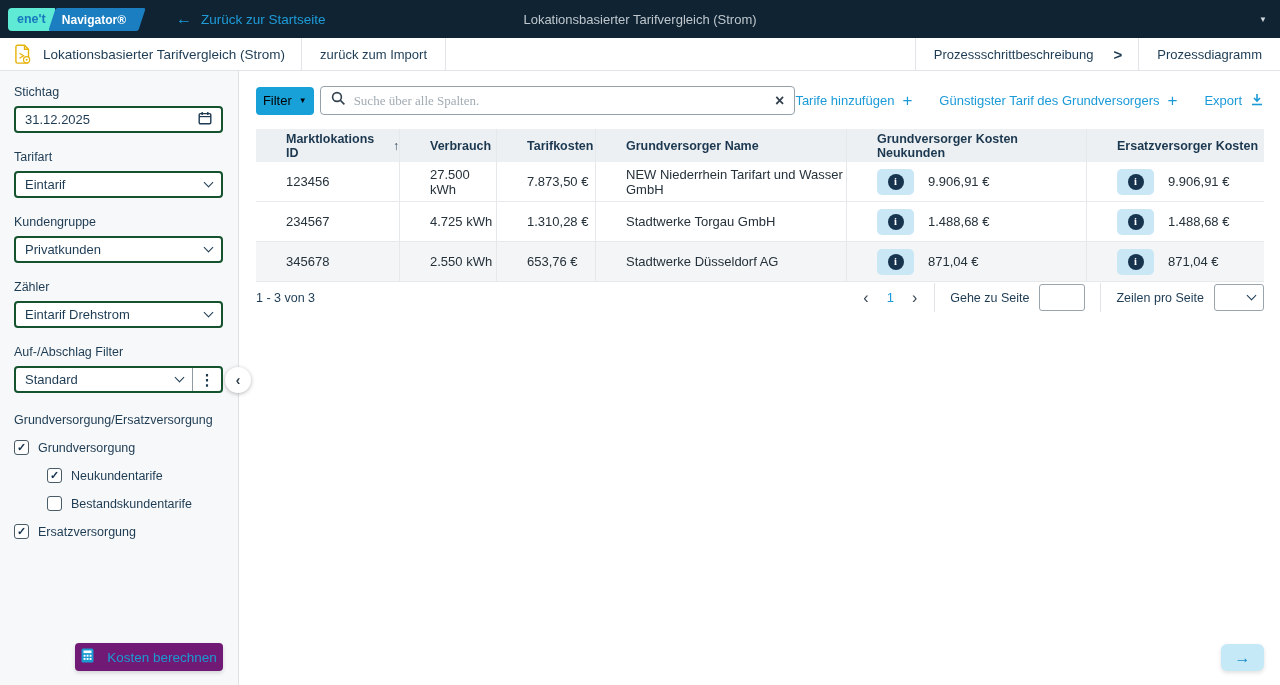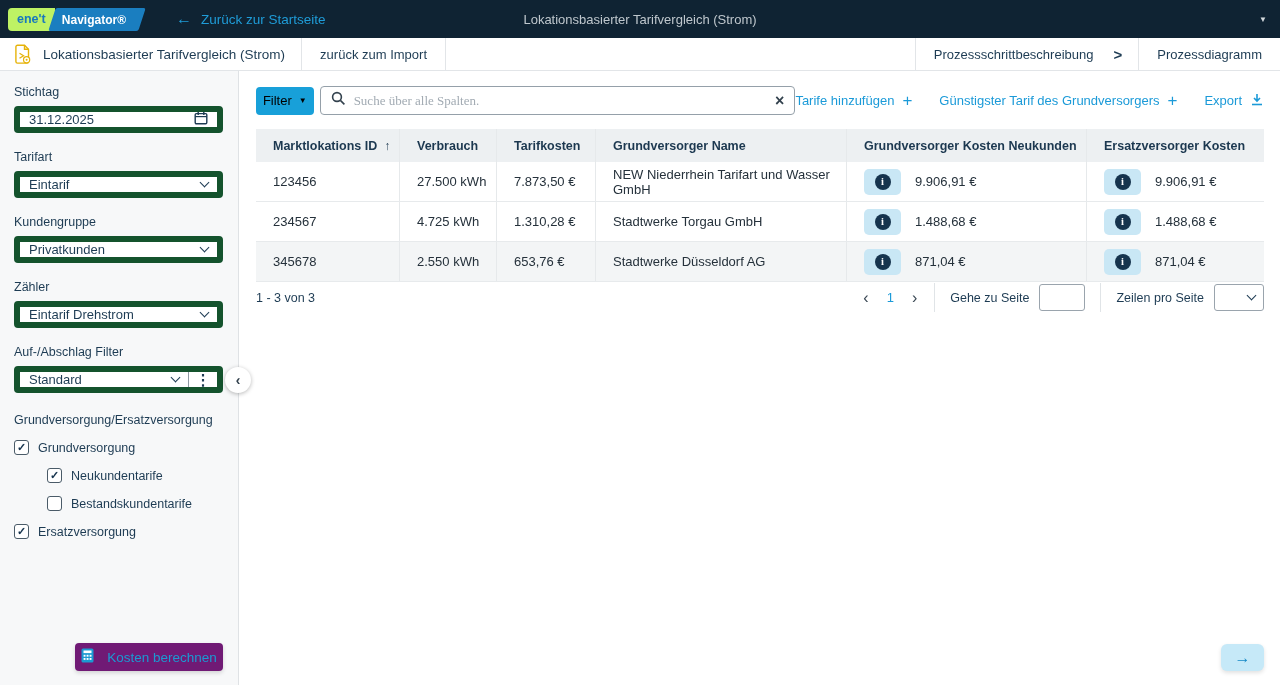--- a/index.html
+++ b/index.html
@@ -2,21 +2,21 @@
 <html><head>
 <meta charset="utf-8">
 <style>
   * { margin:0; padding:0; box-sizing:border-box; }
   body { width:1280px; height:685px; font-family:"Liberation Sans", sans-serif; background:#fff; overflow:hidden; }
   .app { width:1280px; height:685px; display:flex; flex-direction:column; }
 
   
   .topbar { height:38px; background:#0f2333; display:flex; align-items:center; position:relative; flex:0 0 auto; }
   .logo { display:flex; align-items:stretch; height:23px; margin-left:8px; }
-  .logo-left { background:#bef264; color:#1878be; font-weight:bold; font-size:12.5px; display:flex; align-items:center; padding:0 9px; border-radius:4px 0 0 4px; }
+  .logo-left { background:#5eead4; color:#1878be; font-weight:bold; font-size:12.5px; display:flex; align-items:center; padding:0 9px; border-radius:4px 0 0 4px; }
   .logo-right { background:#1a7ec0; color:#fff; font-weight:bold; font-size:12px; display:flex; align-items:center; padding:0 16px 0 10px; transform:skewX(-18deg); margin-left:-3px; border-radius:2px; }
   .logo-right span { transform:skewX(18deg); }
   .back-link { display:flex; align-items:center; gap:9px; color:#1f9cd8; font-size:13.5px; margin-left:34px; cursor:pointer; }
   .back-link .arr { font-size:16px; line-height:1; }
   .topbar-title { position:absolute; left:50%; transform:translateX(-50%); color:#bfc7cd; font-size:13px; }
   .topbar-caret { position:absolute; right:13px; color:#d2d8dc; font-size:8px; }
 
   
   .header2 { height:33px; background:#fff; border-bottom:1px solid #e2e5e8; display:flex; align-items:center; flex:0 0 auto; }
   .doc-icon { margin-left:13px; display:flex; }
@@ -25,21 +25,21 @@
   .h2-link { color:#1d3b53; font-size:13px; padding:0 18px; cursor:pointer; display:flex; align-items:center; height:100%; }
   .h2-title-wrap { display:flex; align-items:center; height:100%; }
   .h2-title-wrap .vr { margin-left:16px; }
   .spacer { flex:1; }
   .h2-chev { color:#1d3b53; font-weight:bold; font-size:15px; margin:0 16px 0 2px; cursor:pointer; }
 
   
   .content { flex:1; display:flex; min-height:0; }
   .sidebar { width:239px; flex:0 0 239px; background:#f7f8f9; border-right:1px solid #dfe2e5; position:relative; padding:14px 0 0 14px; }
   .fld-label { color:#1d3b53; font-size:12.5px; margin-bottom:7px; }
-  .control { width:209px; height:27px; background:#fff; border:6px solid #14532d; border-radius:4px; display:flex; align-items:center; padding:0 9px; color:#1d3b53; font-size:13px; margin-bottom:17px; cursor:pointer; }
+  .control { width:209px; height:27px; background:#fff; border:2px solid #14532d; border-radius:4px; display:flex; align-items:center; padding:0 9px; color:#1d3b53; font-size:13px; margin-bottom:17px; cursor:pointer; }
   .control .val { flex:1; }
   .chev { width:7px; height:7px; border-right:1.7px solid #1d3b53; border-bottom:1.7px solid #1d3b53; transform:rotate(45deg); margin-top:-4px; flex:0 0 auto; }
   .control.split { padding:0; }
   .split-left { flex:1; display:flex; align-items:center; padding:0 9px; height:100%; border-right:1px solid #8f9aa3; }
   .split-right { width:28px; height:100%; display:flex; align-items:center; justify-content:center; color:#1d3b53; font-size:15px; font-weight:bold; }
   .group-label { color:#1d3b53; font-size:12.5px; margin-top:20px; }
   .cb-row { display:flex; align-items:center; gap:9px; margin-top:13px; cursor:pointer; }
   .cb-row.indent { margin-left:33px; }
   .cb-box { width:15px; height:15px; border:1.6px solid #4a5b68; border-radius:3px; background:#fff; display:flex; align-items:center; justify-content:center; color:#17344e; font-size:11px; font-weight:bold; line-height:1; }
   .cb-label { color:#1d3b53; font-size:12.5px; }
@@ -57,21 +57,21 @@
   .clear-x { color:#33424e; font-size:16px; font-weight:bold; cursor:pointer; line-height:1; }
   .links { display:flex; align-items:center; gap:27px; }
   .lnk { display:flex; align-items:center; gap:8px; color:#1b9ad8; font-size:13px; cursor:pointer; white-space:nowrap; }
   .lnk .plus { font-size:17px; font-weight:400; line-height:1; margin-top:-1px; }
 
   
   .tbl { margin-top:14px; width:1008px; }
   .trow { display:grid; grid-template-columns:143px 97px 99px 251px 240px 178px; }
   .thead { background:#edf0f2; height:33px; }
   .thead .cell { font-weight:bold; font-size:12.5px; color:#1c3850; }
-  .cell { display:flex; align-items:center; padding-left:17px; font-size:13px; color:#25313b; }
+  .cell { display:flex; align-items:center; padding-left:30px; font-size:13px; color:#25313b; }
   .trow .cell + .cell { border-left:1px solid #e6e9eb; }
   .tbody-row { height:40px; border-bottom:1px solid #e7eaec; background:#fff; }
   .tbody-row.alt { background:#f3f5f6; }
   .money { gap:14px; }
   .chip { width:37px; height:26px; background:#c9e7f5; border-radius:5px; display:flex; align-items:center; justify-content:center; cursor:pointer; flex:0 0 auto; }
   .info-i { width:16px; height:16px; border-radius:50%; background:#16344e; color:#fff; font-size:10.5px; font-weight:bold; display:flex; align-items:center; justify-content:center; font-family:"Liberation Serif", serif; }
   .sort-arrow { color:#1c3850; font-size:12px; margin-left:7px; }
 
   
   .pager { height:31px; display:flex; align-items:center; width:1008px; }

